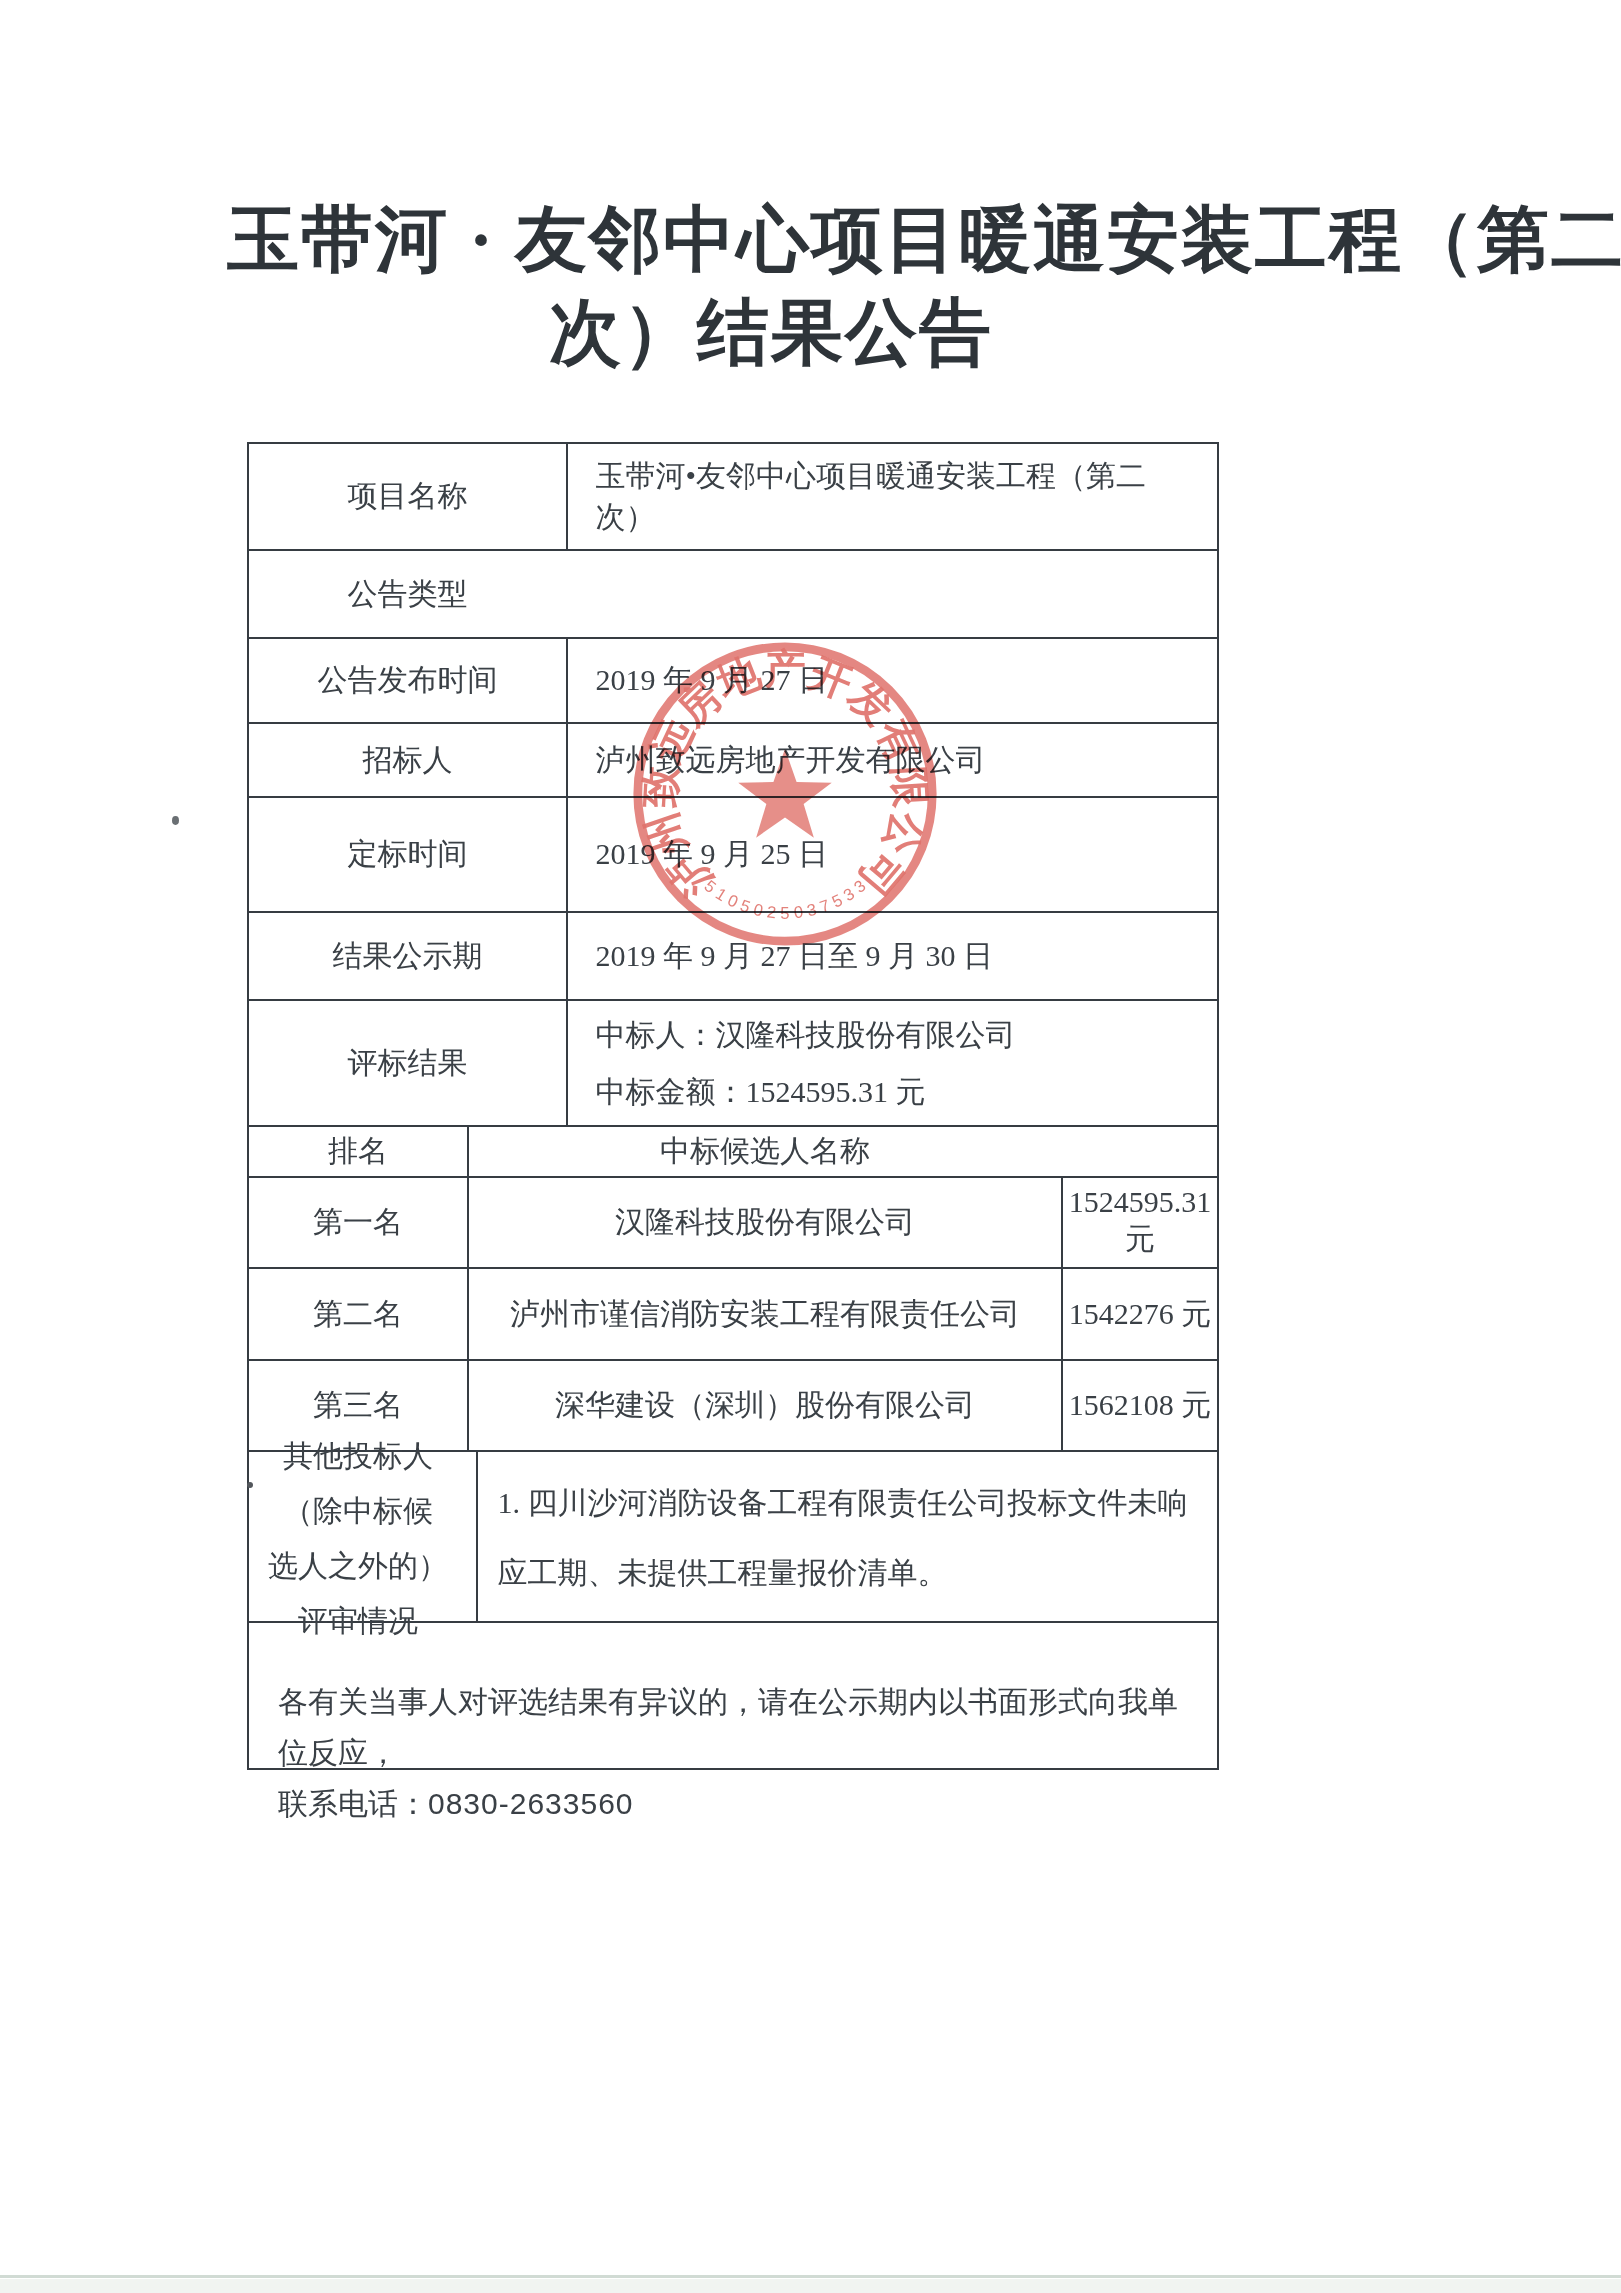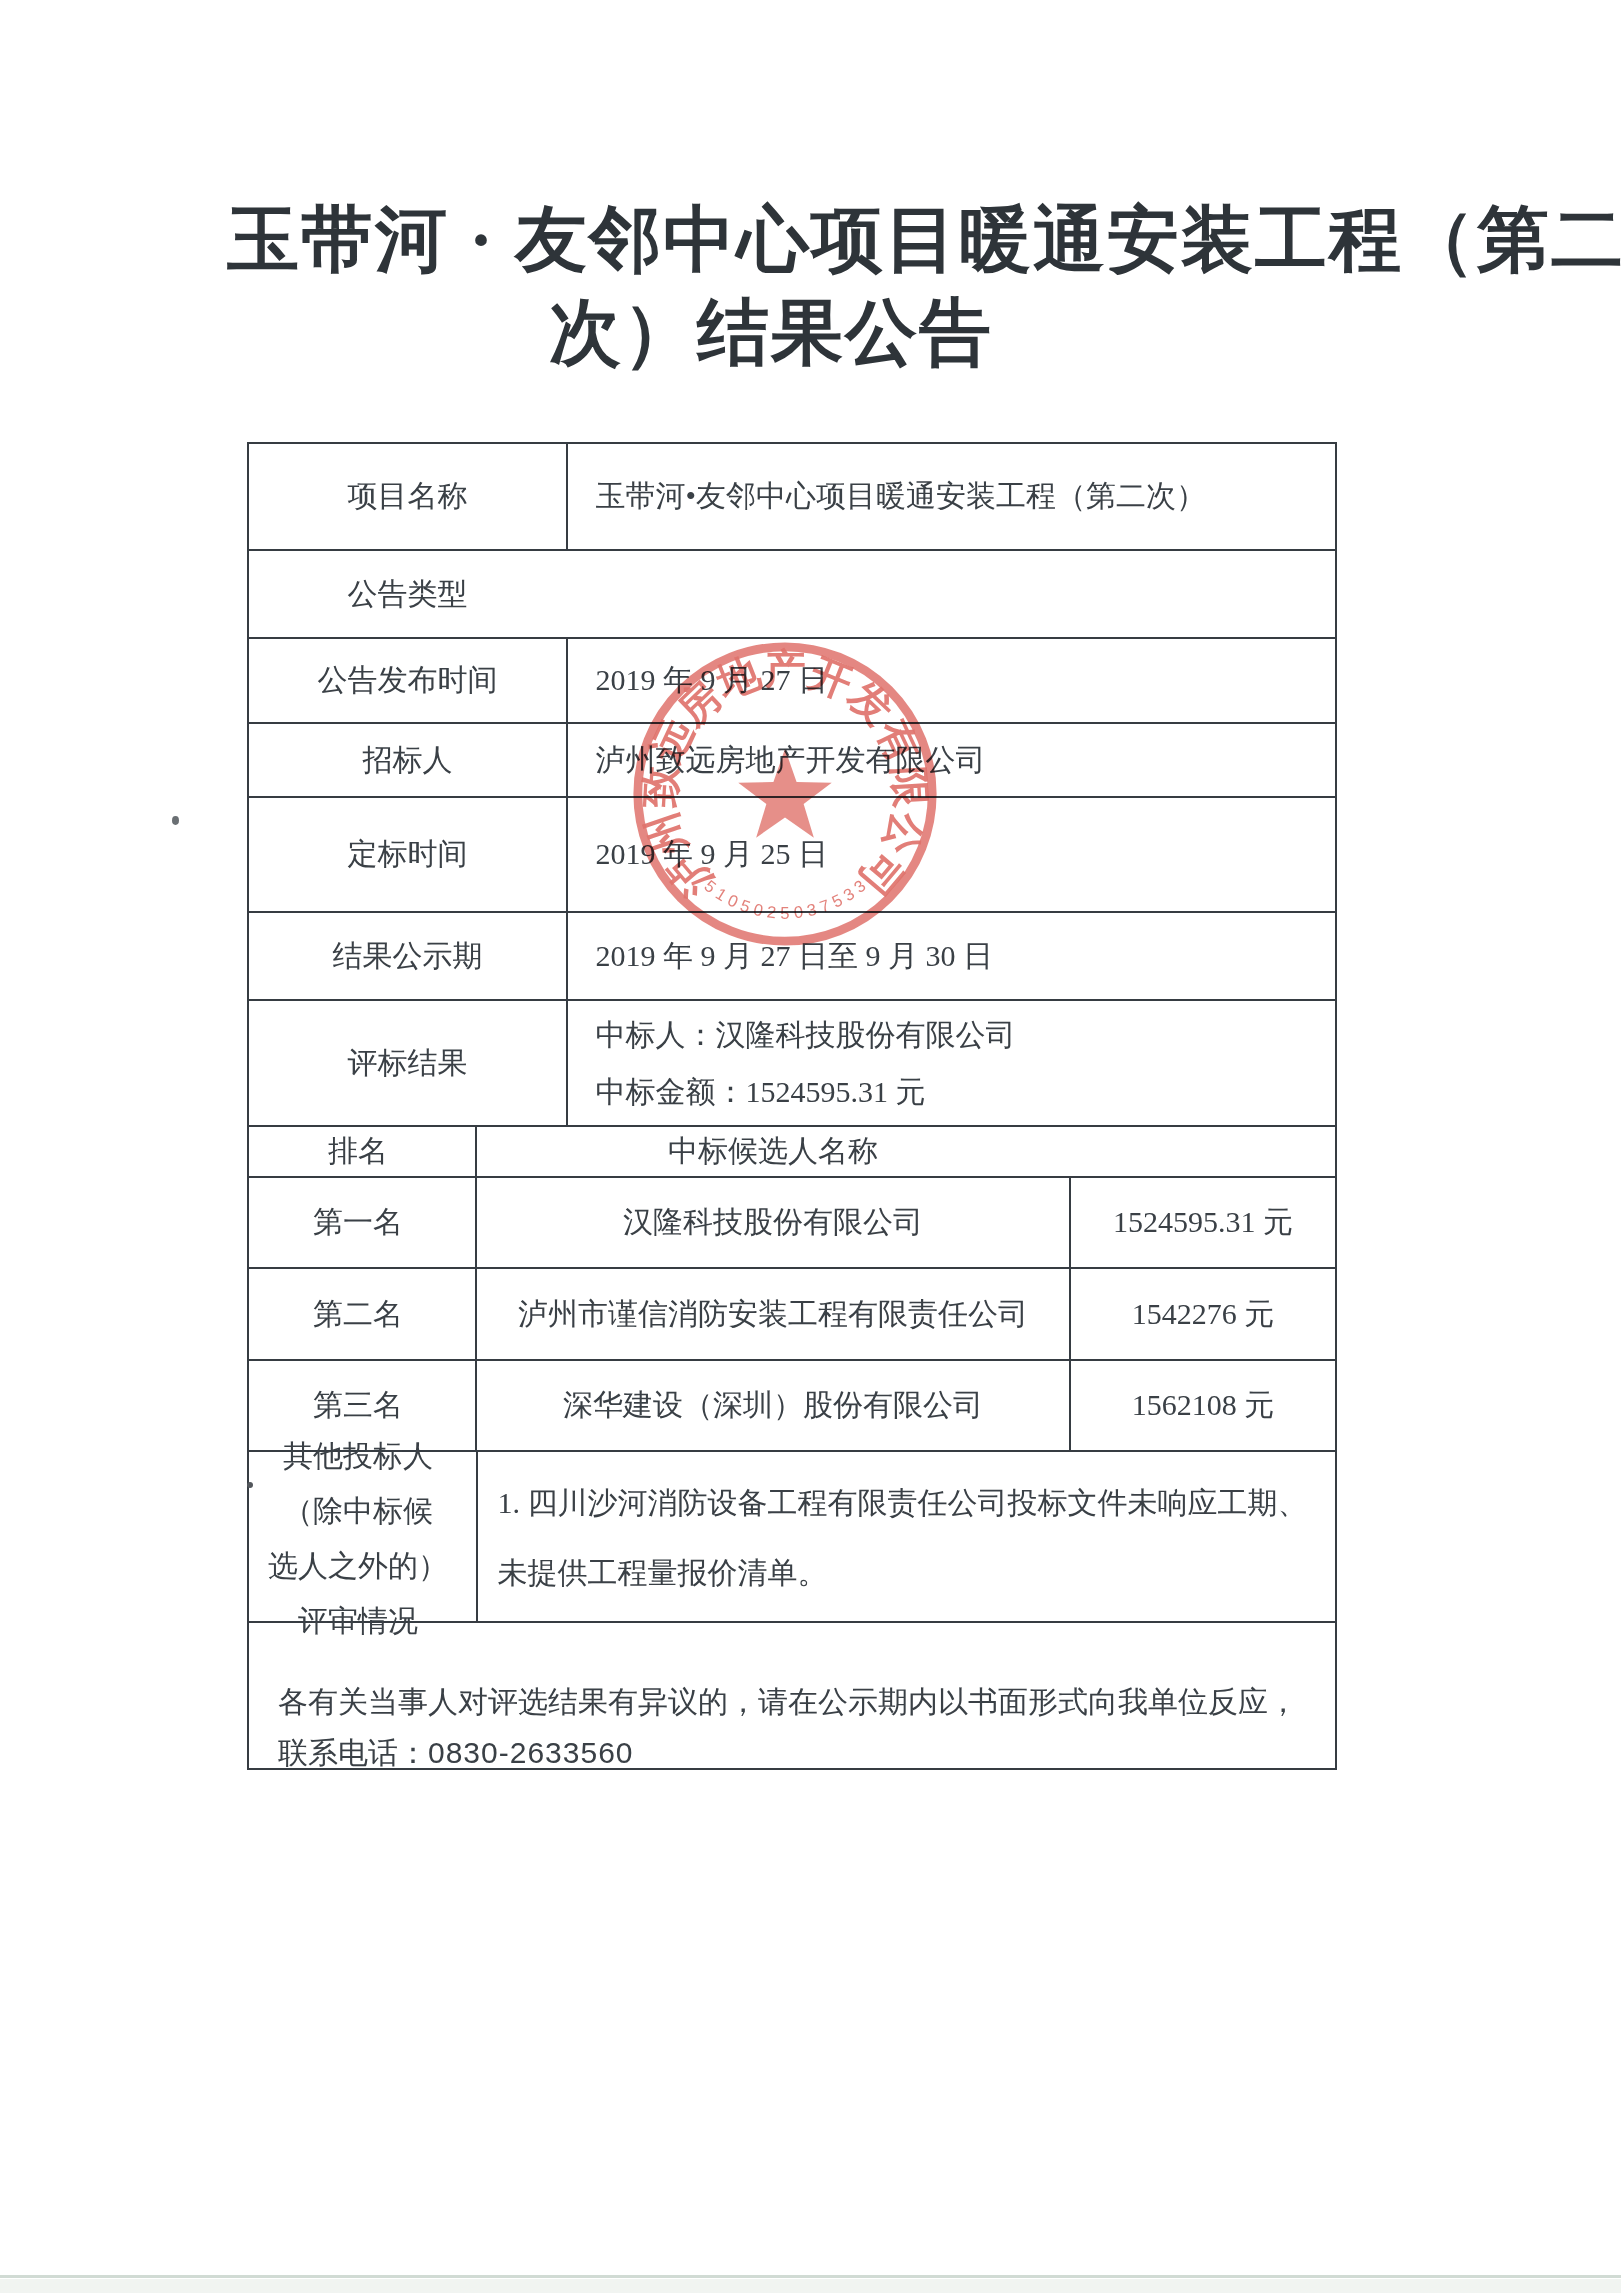--- a/index.html
+++ b/index.html
@@ -13,41 +13,41 @@
   }
   .page-title {
     position:absolute; left:227px; top:194px; width:1088px;
     text-align:center;
     font-size:72px; font-weight:700; color:#2e3439;
     letter-spacing:2px; line-height:93px;
   }
   .page-title .tline { white-space:nowrap; }
 
   .doc-table {
-    position:absolute; left:247px; top:442px; width:1090px;
+    position:absolute; left:247px; top:442px; width:972px;
     border:2.9px solid #363c42;
     box-sizing:border-box;
     font-size:30px;
   }
   .row { display:flex; box-sizing:border-box; border-bottom:2.9px solid #363c42; }
   .row:last-child { border-bottom:none;margin-top:8px; }
   .lbl {
     width:317px; box-sizing:border-box;
     display:flex; flex-direction:column; align-items:center; justify-content:center;
     text-align:center;
   }
   .val {
     flex:1; box-sizing:border-box;
     border-left:2.9px solid #363c42;
     display:flex; flex-direction:column; justify-content:center;
     padding-left:27.4px; padding-right:33px;
   }
   .val.multiline { line-height:57px; }
   .rank-c1 { width:218px; box-sizing:border-box; display:flex; align-items:center; justify-content:center; }
-  .rank-c2 { width:594px; box-sizing:border-box; border-left:2.9px solid #363c42; display:flex; align-items:center; justify-content:center; text-align:center;margin-left:8px; }
+  .rank-c2 { width:594px; box-sizing:border-box; border-left:2.9px solid #363c42; display:flex; align-items:center; justify-content:center; text-align:center; }
   .rank-c3 { flex:1; box-sizing:border-box; border-left:2.9px solid #363c42; display:flex; align-items:center; justify-content:center; text-align:center; }
   .other-lbl { line-height:43px; padding-top:3.9px;gap:12px; }
   .other-content {
     flex:1; box-sizing:border-box; border-left:2.9px solid #363c42;
     display:block; padding:15.7px 21.6px 0 19.6px; line-height:70px;margin-left:9px;
   }
   .footer-cell {
     flex:1; box-sizing:border-box; display:block;
     padding:45px 33px 0 29px; line-height:51px;
   }

